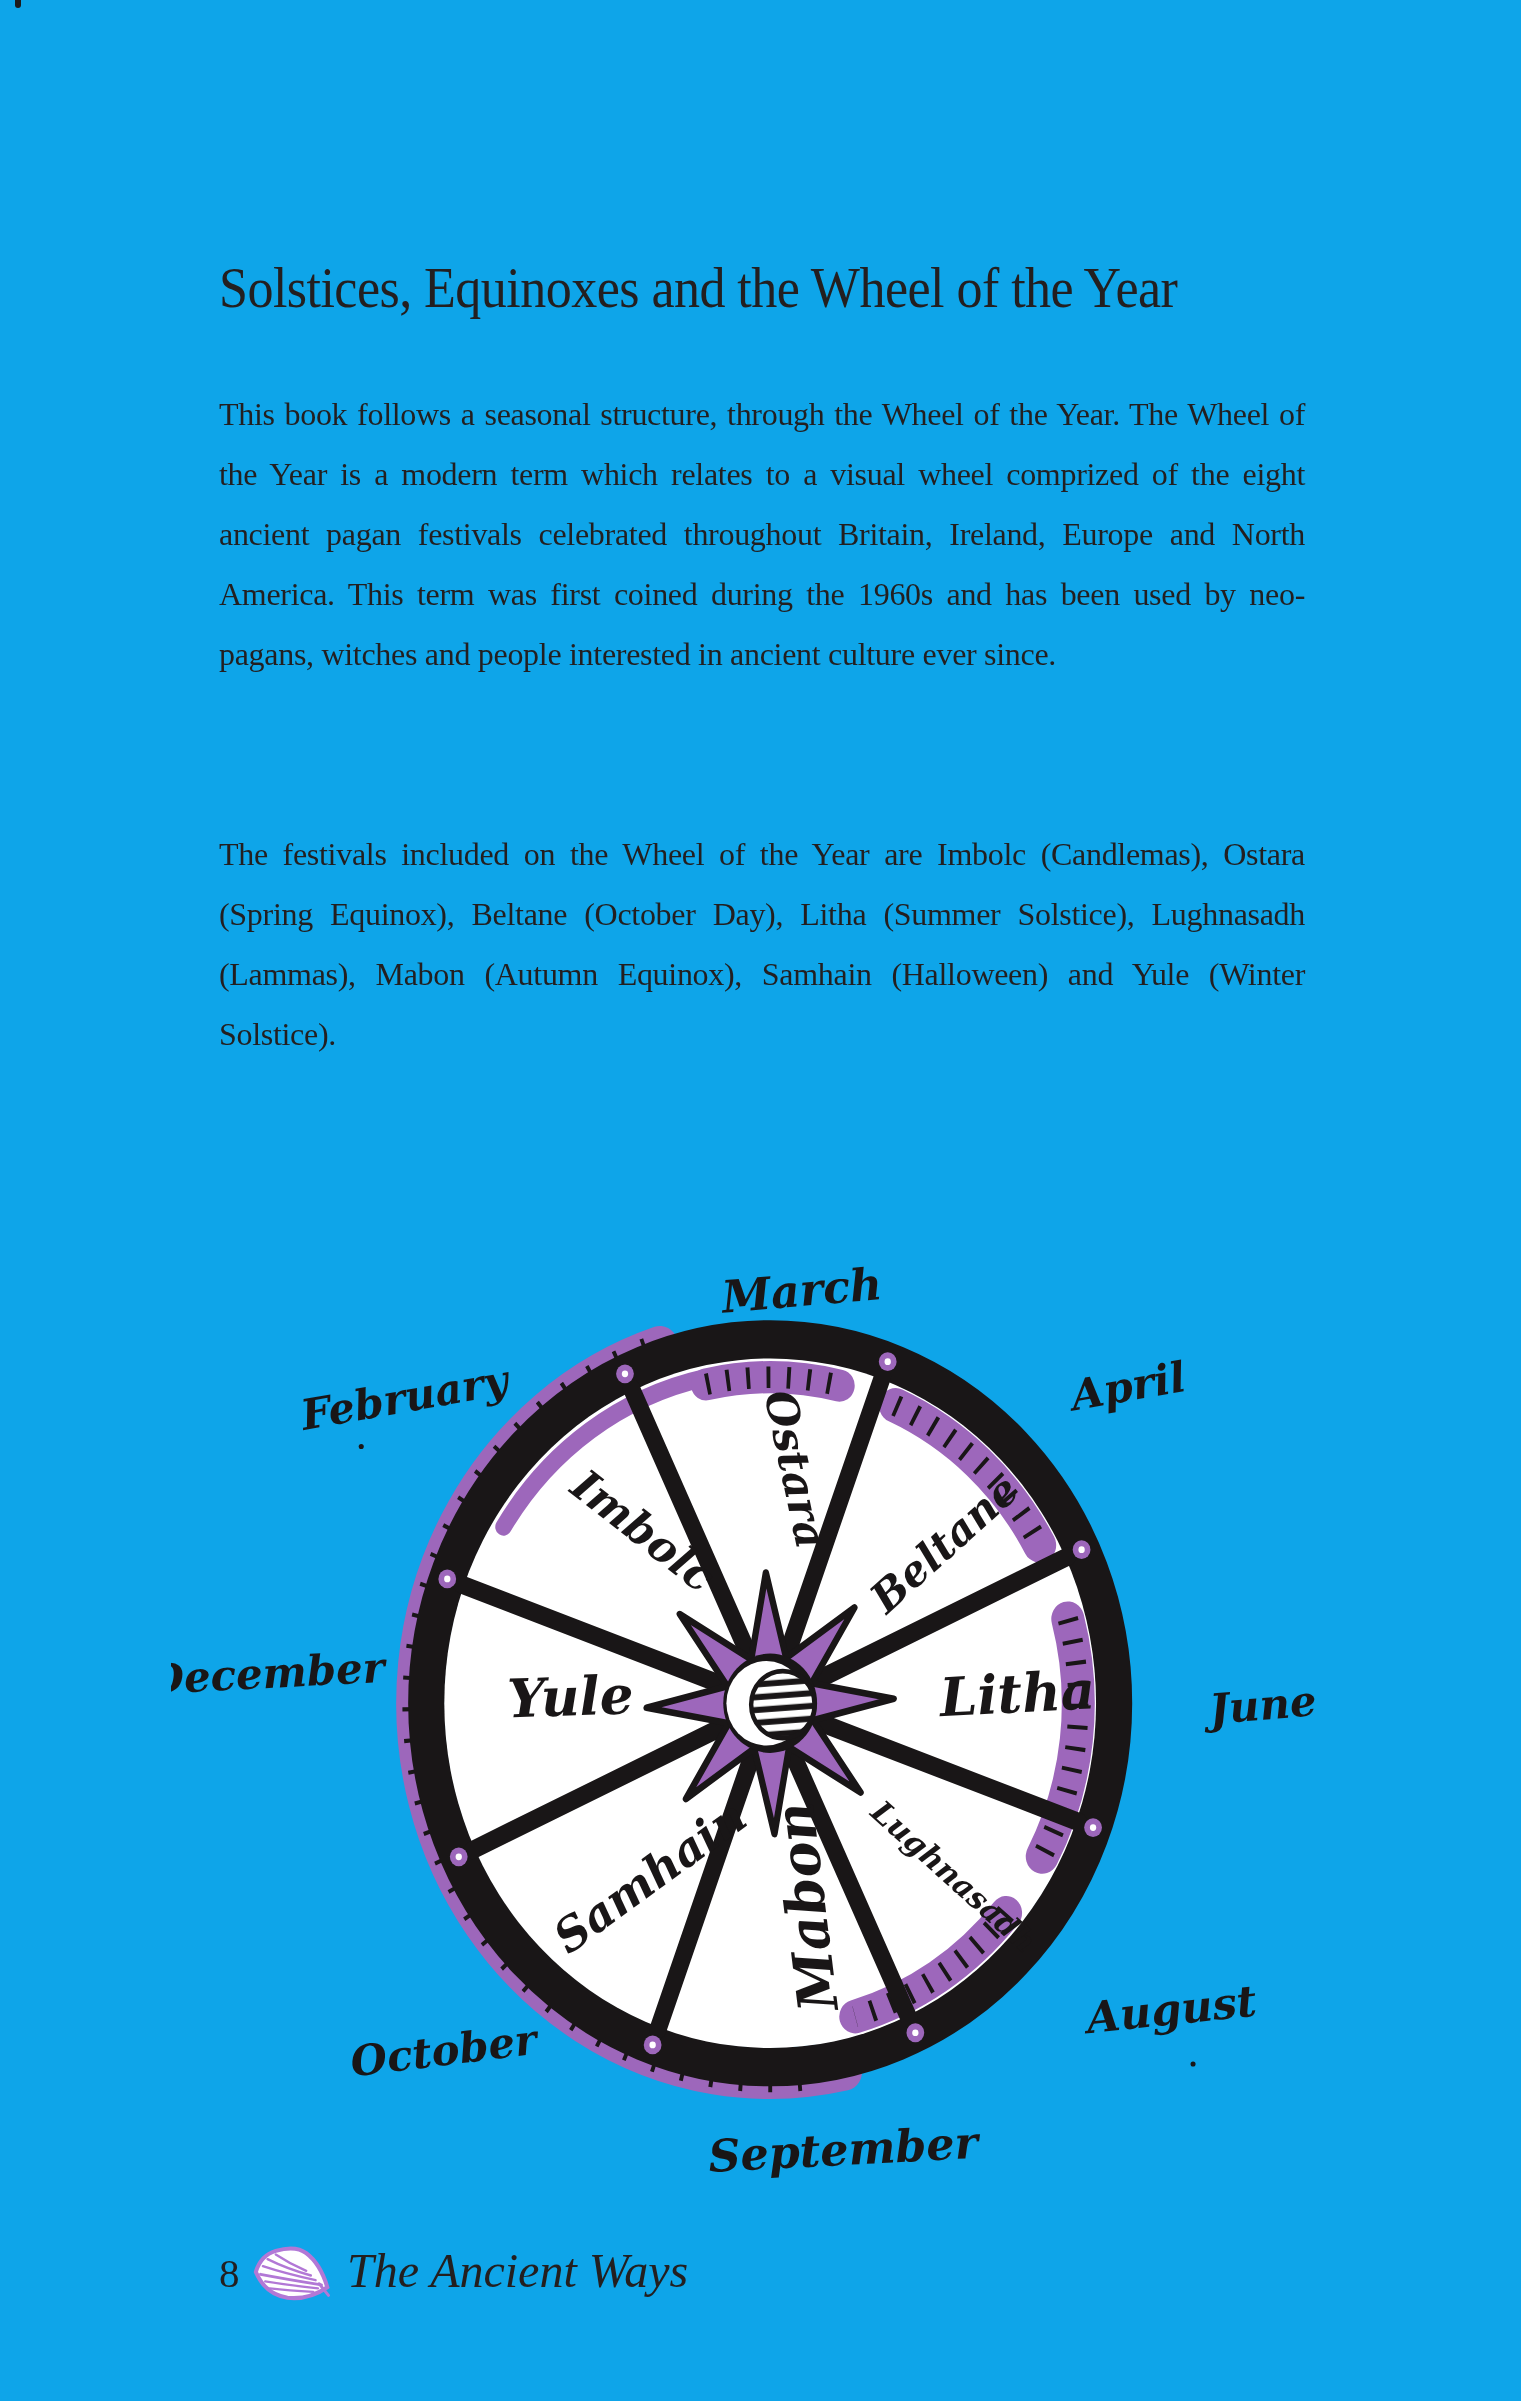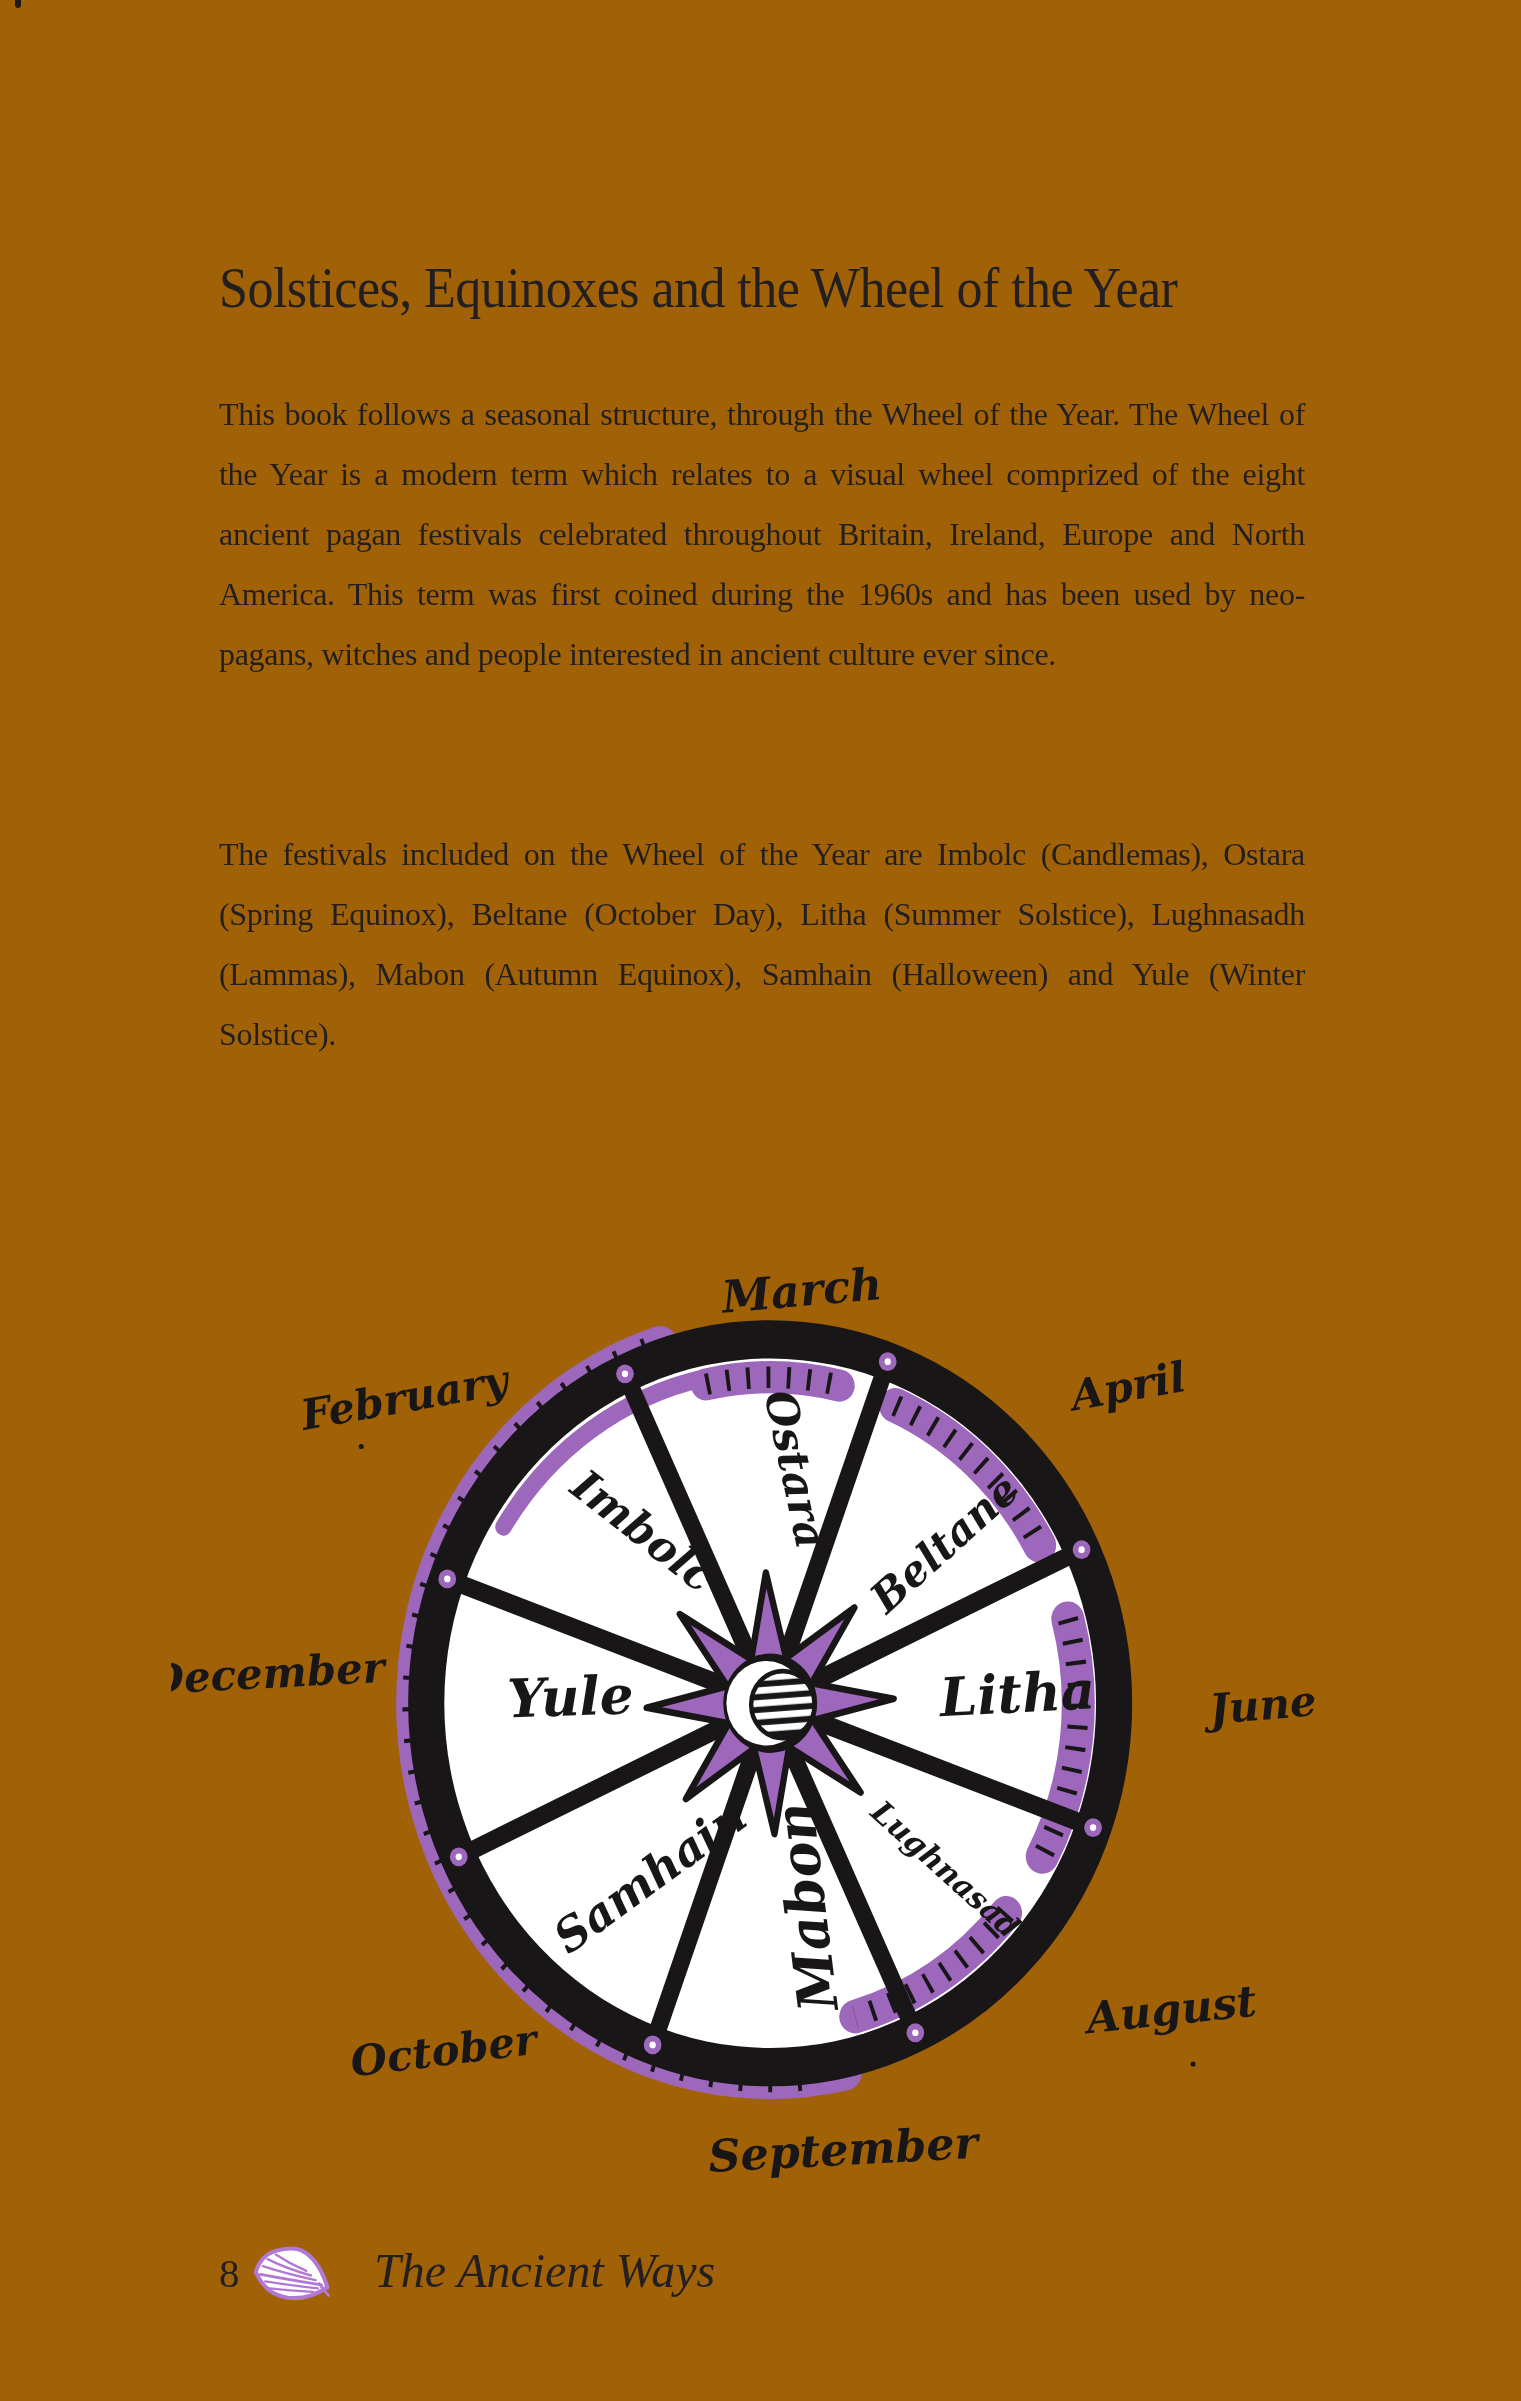--- a/index.html
+++ b/index.html
@@ -1,19 +1,19 @@
 <!DOCTYPE html>
 <html style="font-size:10px"><head>
 <meta charset="utf-8">
 <style>
   html,body{margin:0;padding:0;background:#ffffff;}
   .page{
     position:relative;
     width:1521px;height:2401px;
-    background:#a16207;
+    background:#0ea5e9;
     overflow:hidden;
     font-family:"Liberation Serif", serif;
     color:#231f20;
   }
   .speck{
     position:absolute;left:15px;top:0px;width:6.3px;height:7.6px;
     background:#1c1a1b;border-radius:0 0 3.2px 3.2px;
   }
   .title{
     position:absolute;left:219px;top:260px;
@@ -41,21 +41,21 @@
   .footer-num{
     position:absolute;left:219px;top:2253px;
     font-size:41px;line-height:41px;
   }
   .footer-leaf{
     position:absolute;left:250px;top:2244px;width:82px;height:63px;
   }
   .footer-title{
     position:absolute;left:347px;top:2247px;
     font-size:48px;line-height:48px;
-    font-style:italic;white-space:nowrap;margin-left:27px;
+    font-style:italic;white-space:nowrap;
   }
 </style>
 </head>
 <body>
 
 <div class="page">
 
   <div class="speck"></div>
 
   <h1 class="title">Solstices, Equinoxes and the Wheel of the Year</h1>

